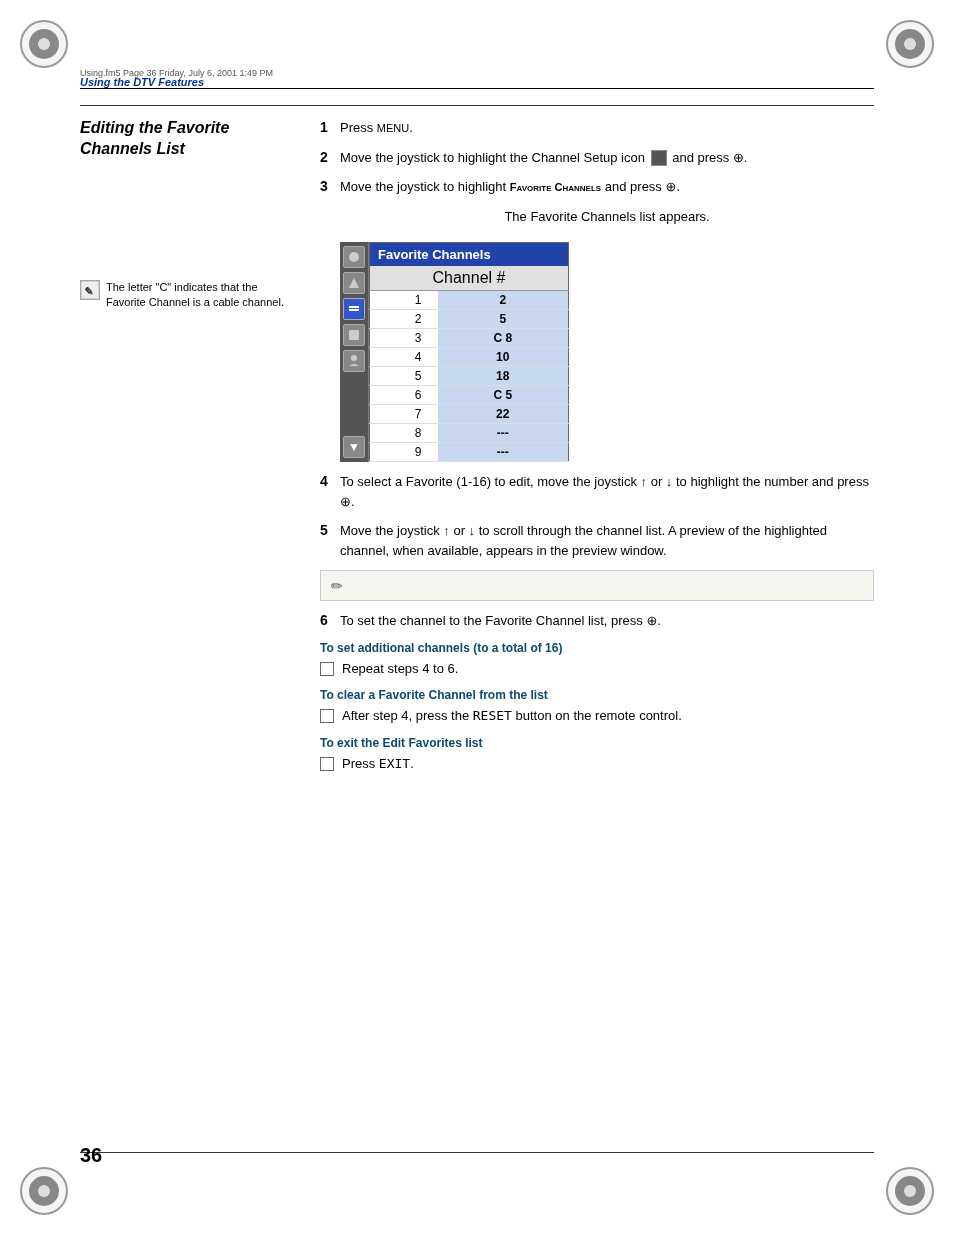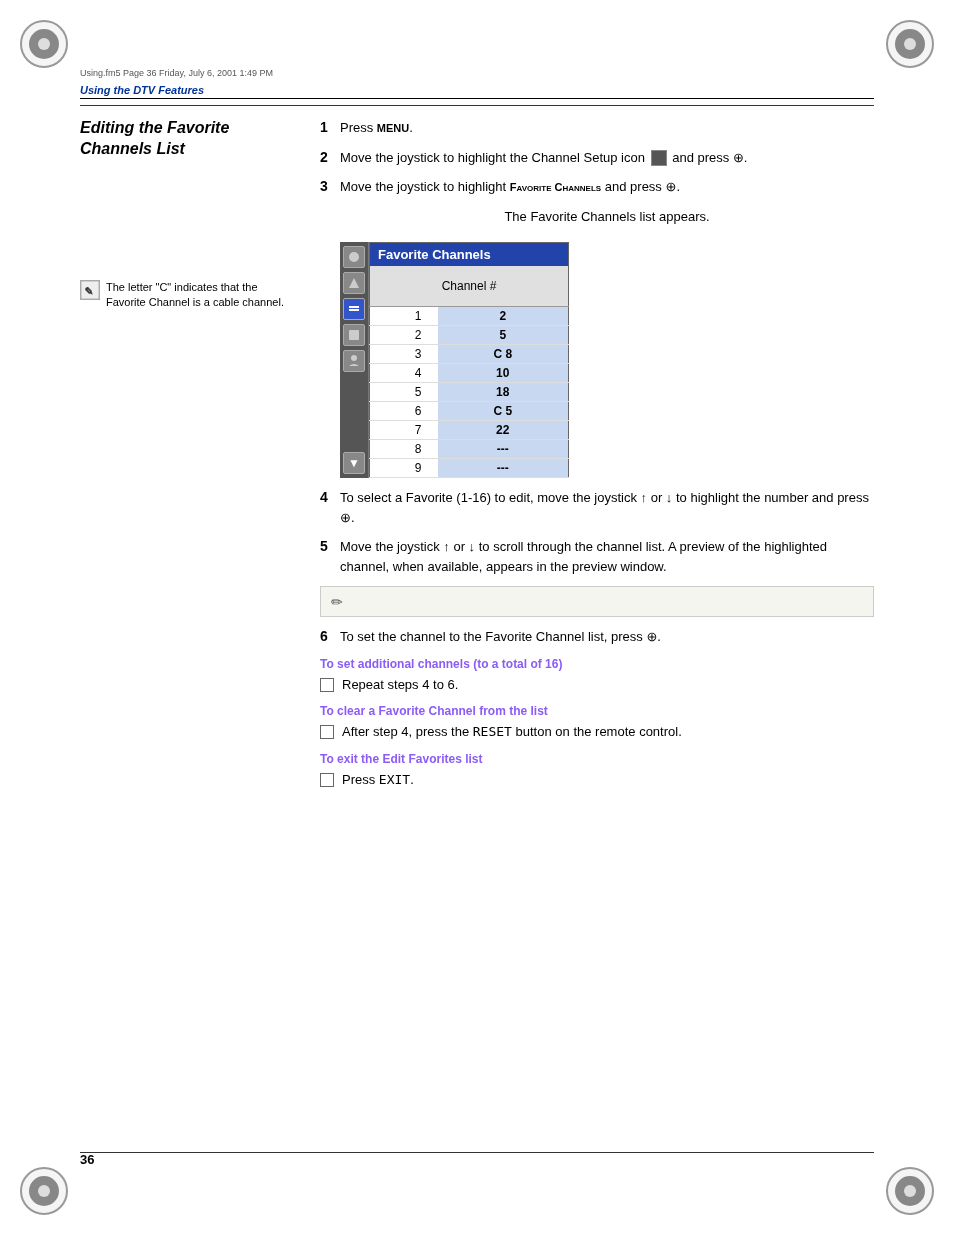--- a/index.html
+++ b/index.html
@@ -45,31 +45,31 @@
       background: #ddd;
     }
 
     
     .meta-bar {
       position: absolute;
       top: 68px; left: 80px; right: 80px;
       display: flex;
       align-items: center;
       border-bottom: 1px solid #000;
-      padding-bottom: 20px;
+      padding-bottom: 10px;
     }
     .meta-bar-text {
       font-size: 9px;
       color: #555;
     }
 
     
     .section-header {
       position: absolute;
-      top: 84px; left: 80px;
+      top: 76px; left: 80px;
       font-size: 11px;
       color: #003399;
       font-style: italic;
       font-weight: bold;
     }
 
     
     .section-rule {
       position: absolute;
       top: 105px; left: 80px; right: 80px;
@@ -134,21 +134,21 @@
       flex-shrink: 0;
       margin-top: 1px;
     }
     .step-text {
       font-size: 13px;
       line-height: 1.5;
       flex: 1;
     }
     .step-text kbd {
       font-family: inherit;
-      font-weight: bold;
+      font-weight: normal;
       font-variant: small-caps;
       font-size: 11px;
     }
 
     
     .channels-table-container {
       margin: 10px 0 10px 20px;
       display: inline-block;
     }
 
@@ -163,23 +163,23 @@
     .channels-table .title-row td {
       background: #2244aa;
       color: #fff;
       font-weight: bold;
       padding: 4px 8px;
       font-size: 13px;
     }
 
     .channels-table .header-row td {
       background: #e0e0e0;
-      padding: 13px 12px;
+      padding: 3px 12px;
       text-align: center;
-      font-size: 12px;
+      font-size: 16px;
       border-bottom: 1px solid #999;
     }
 
     .channels-table .data-row td {
       padding: 2px 8px;
       text-align: center;
       font-size: 12px;
       border-bottom: 1px solid #ddd;
     }
 
@@ -245,21 +245,21 @@
     .note-callout-icon {
       font-size: 14px;
       color: #555;
       flex-shrink: 0;
       margin-top: 1px;
     }
 
     .subheading {
       font-size: 12px;
       font-weight: bold;
-      color: #8b5cf6;
+      color: #0c4a6e;
       margin: 10px 0 4px 0;
     }
 
     .bullet-item {
       display: flex;
       align-items: flex-start;
       margin-bottom: 6px;
       font-size: 13px;
       line-height: 1.5;
     }
@@ -270,21 +270,21 @@
       margin-right: 8px;
       margin-top: 3px;
       flex-shrink: 0;
     }
 
     
     .page-number {
       position: absolute;
       bottom: 68px;
       left: 80px;
-      font-size: 13px;
+      font-size: 20px;
       font-weight: bold;
     }
 
     
     .bottom-rule {
       position: absolute;
       bottom: 82px; left: 80px; right: 80px;
       border: none;
       border-top: 1px solid #333;
     }

